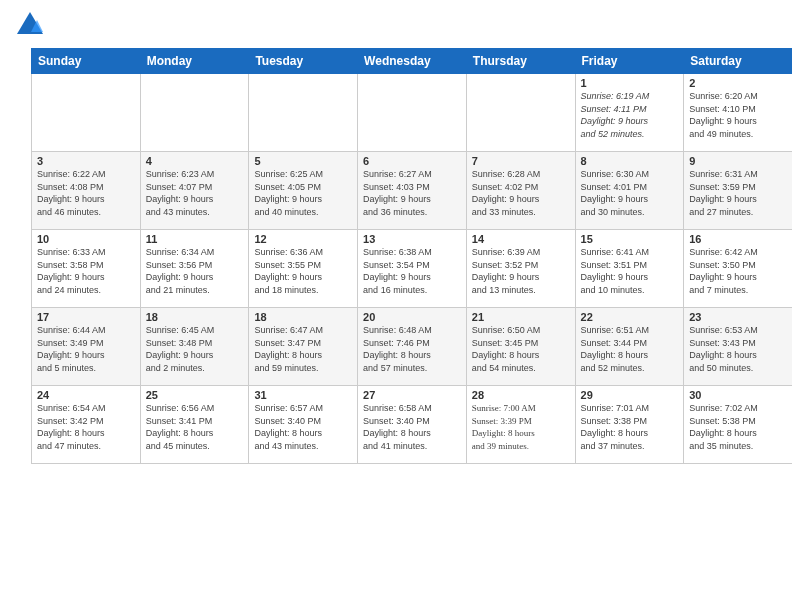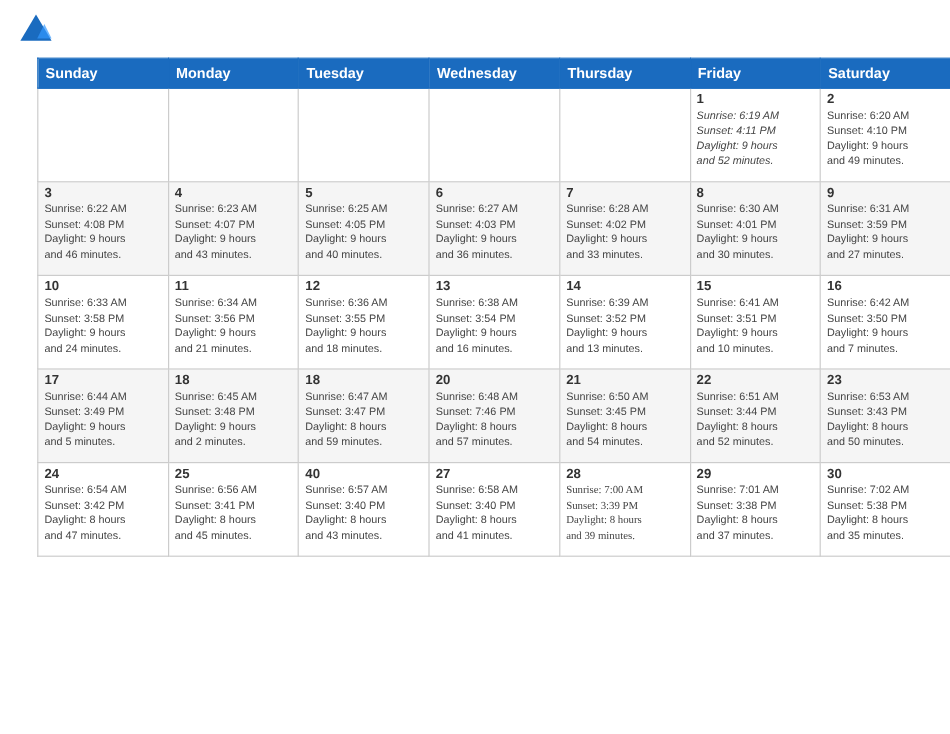--- a/index.html
+++ b/index.html
@@ -315,21 +315,21 @@
 and 47 minutes.</div>
           </td>
           <td>
             <span class="day-num">25</span>
             <div class="day-info" style="white-space: pre-line;">Sunrise: 6:56 AM
 Sunset: 3:41 PM
 Daylight: 8 hours
 and 45 minutes.</div>
           </td>
           <td>
-            <span class="day-num">40</span>
+            <span class="day-num">31</span>
             <div class="day-info" style="white-space: pre-line;">Sunrise: 6:57 AM
 Sunset: 3:40 PM
 Daylight: 8 hours
 and 43 minutes.</div>
           </td>
           <td>
             <span class="day-num">27</span>
             <div class="day-info" style="white-space: pre-line;">Sunrise: 6:58 AM
 Sunset: 3:40 PM
 Daylight: 8 hours

